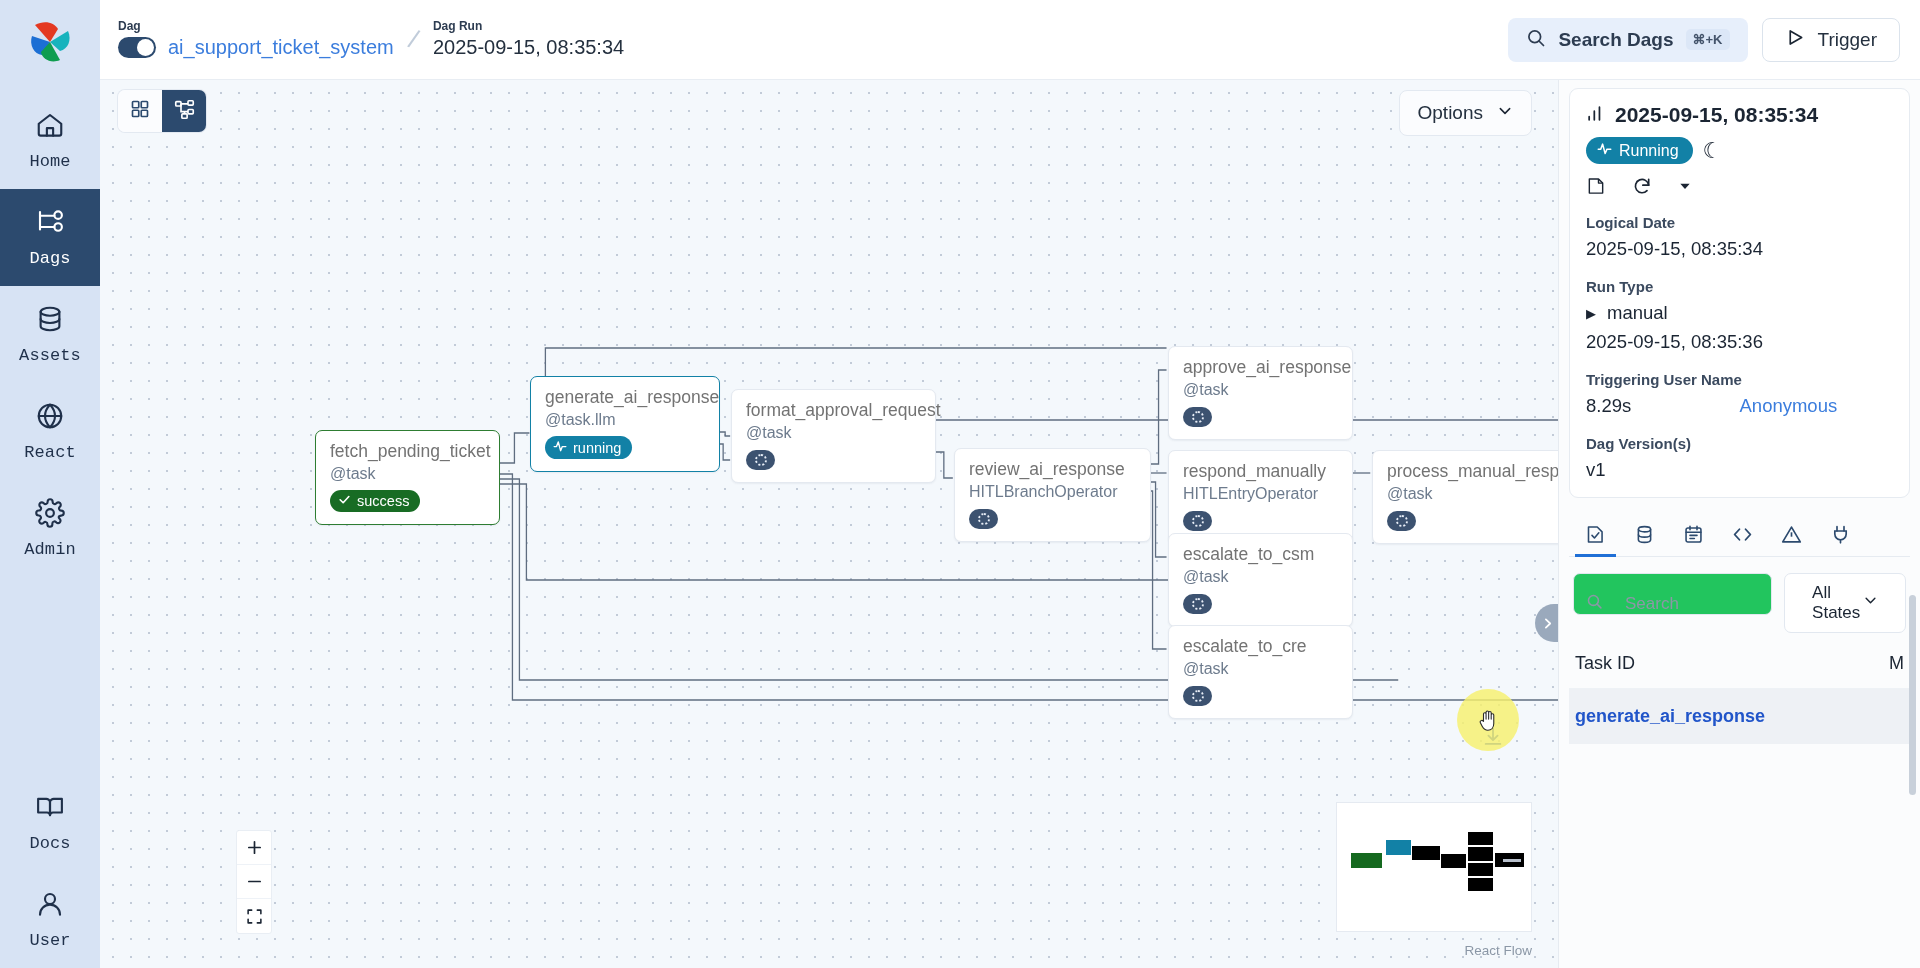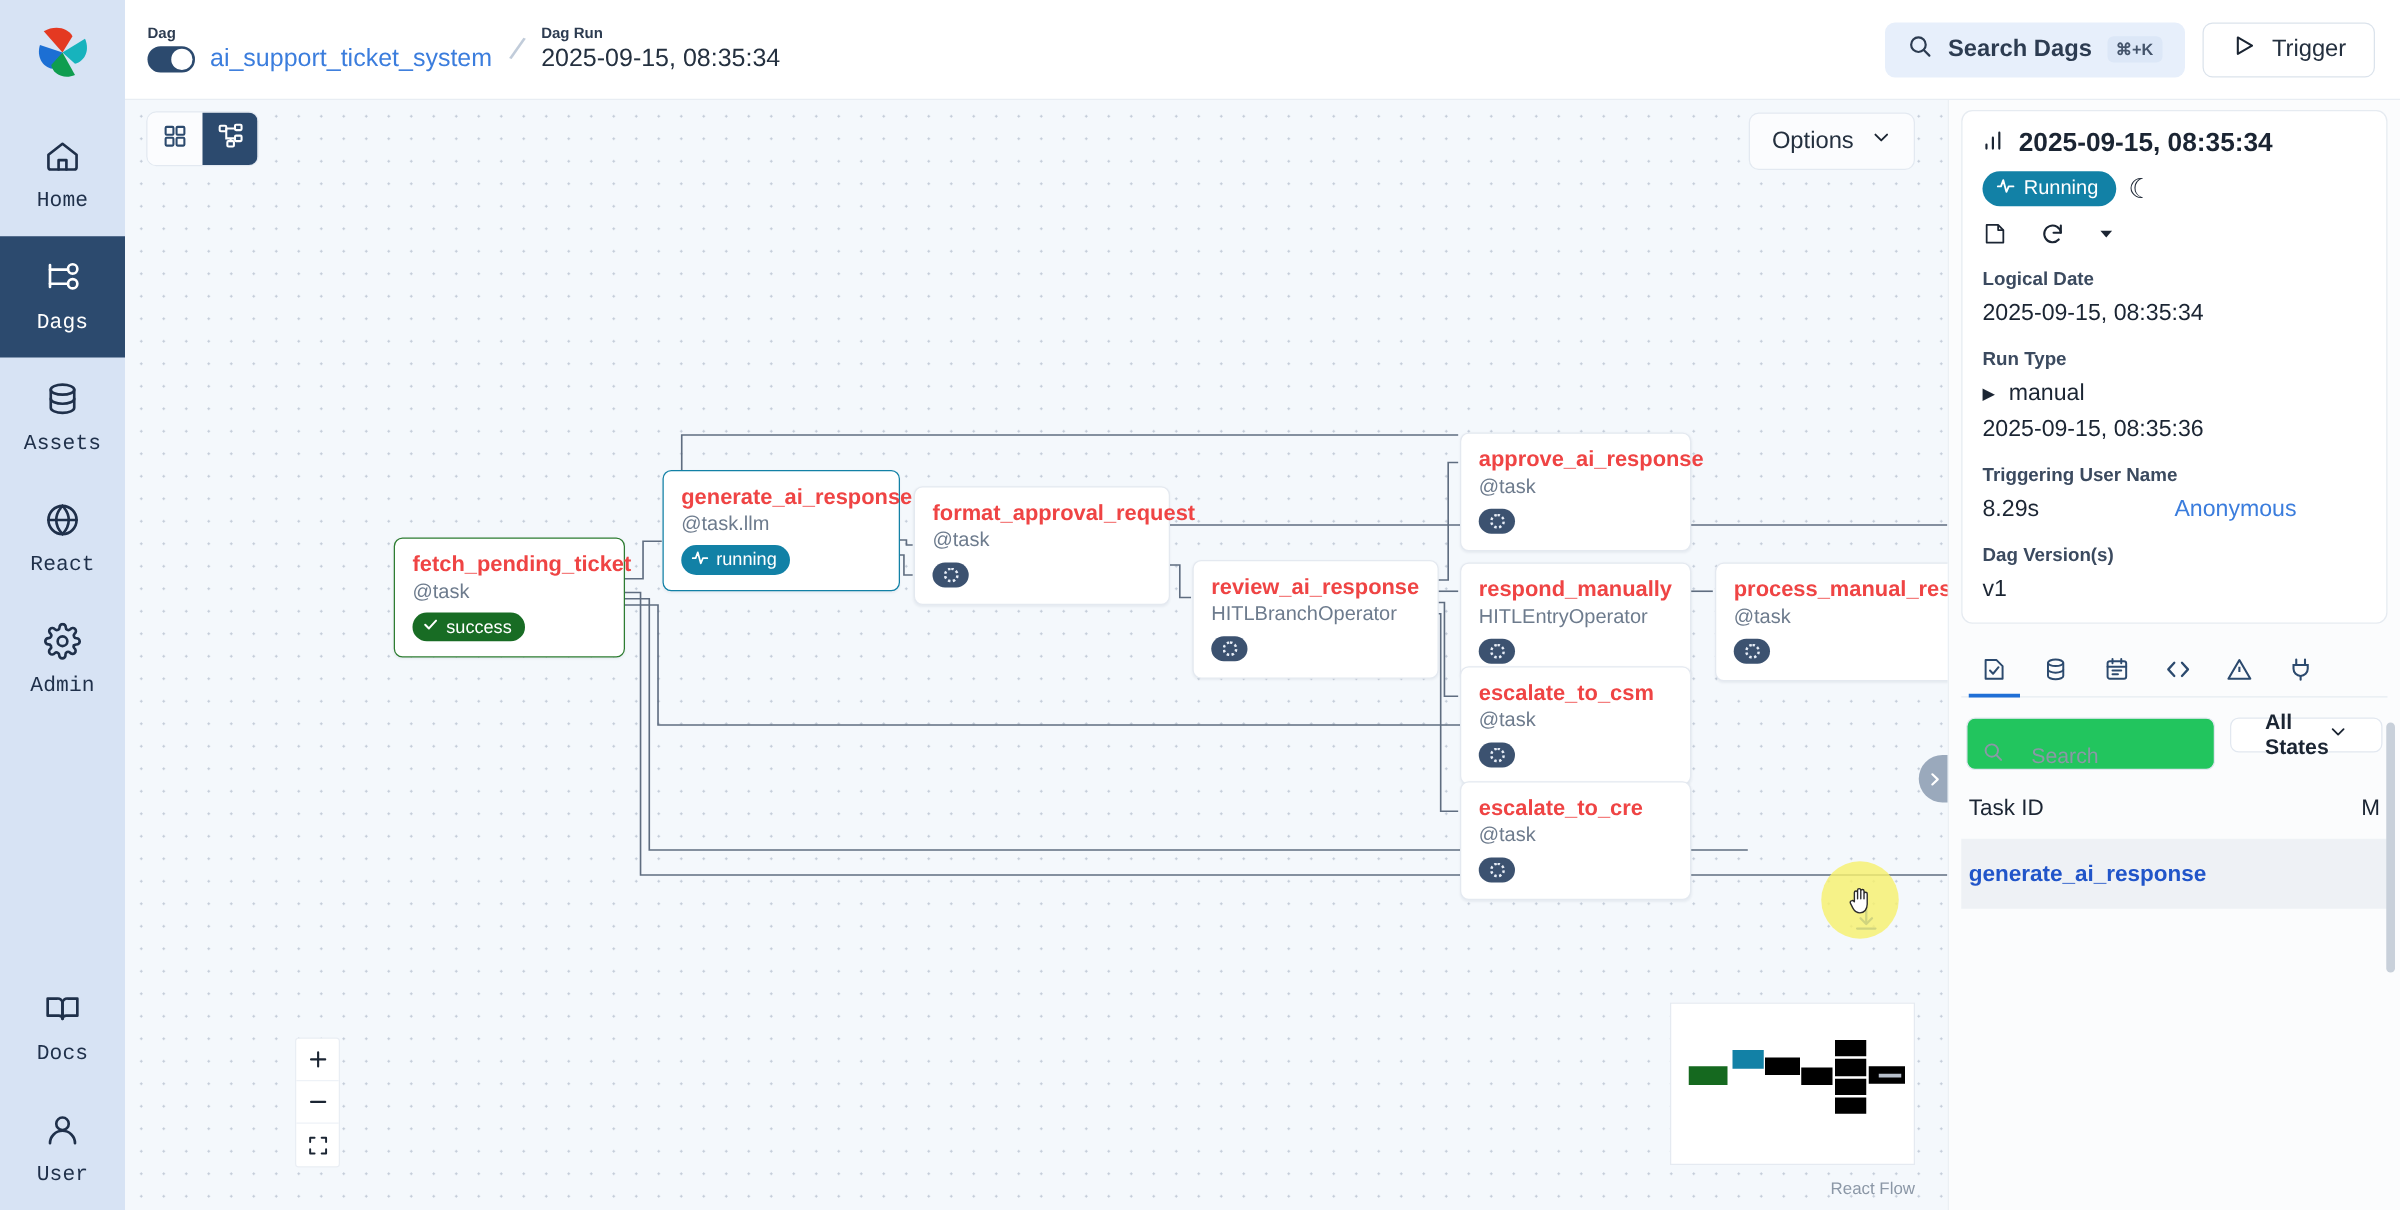--- a/index.html
+++ b/index.html
@@ -103,21 +103,21 @@
   .graph-svg { position: absolute; inset: 0; width: 100%; height: 100%; z-index: 1; }
 
   .node {
     position: absolute; z-index: 3;
     background: #ffffff; border: 1px solid #e4e9f0; border-radius: 7px;
     padding: 10px 14px 12px 14px;
     box-shadow: 0 1px 2px rgba(20,40,70,.06);
   }
   .node.success-node { border: 1.5px solid #2e7d32; }
   .node.running-node { border: 1.5px solid #1281a6; }
-  .node-title { font-size: 17.5px; font-weight: 700; color: #ef4444; white-space: nowrap; }
+  .node-title { font-size: 17.5px; font-weight: 400; color: #737373; white-space: nowrap; }
   .node-op { font-size: 16px; color: #6d7b8d; margin-top: 3px; white-space: nowrap; }
   .badge {
     display: inline-flex; align-items: center; gap: 6px;
     border-radius: 12px; padding: 3px 11px 3px 8px; margin-top: 7px;
     font-size: 14.5px; color: #fff; font-weight: 500;
   }
   .badge.success { background: #186c24; }
   .badge.running { background: #1281a6; }
   .badge.queued {
     background: #3c5270; width: 29px; height: 20px; border-radius: 11px;
@@ -214,21 +214,21 @@
     height: 42px; padding: 0 12px;
   }
   .srch input {
     border: none; outline: none; font-size: 17px; width: 100%;
     color: #1b2533; background: transparent; font-family: "Liberation Sans", sans-serif;
   }
   .srch input::placeholder { color: #8b97a6; }
   .states-sel {
     width: 155px; display: flex; align-items: center; justify-content: space-between;
     border: 1px solid #e2e8f0; border-radius: 7px; background: #fff;
-    height: 28px; padding: 0 27px; cursor: pointer; font-weight: bold;
+    height: 60px; padding: 0 27px; cursor: pointer;
   }
   .states-sel span { font-size: 17px; color: #1b2533; }
   .task-table { margin-top: 20px; position: relative; flex: 1 1 auto; min-height: 0; }
   .tt-head {
     display: flex; justify-content: space-between; align-items: center;
     font-size: 18px; color: #1b2533; padding: 0 6px 14px 6px;
     border-bottom: 1px solid #eef2f6;
   }
   .tt-row {
     background: #eef1f5; padding: 17px 6px; font-size: 18px;

